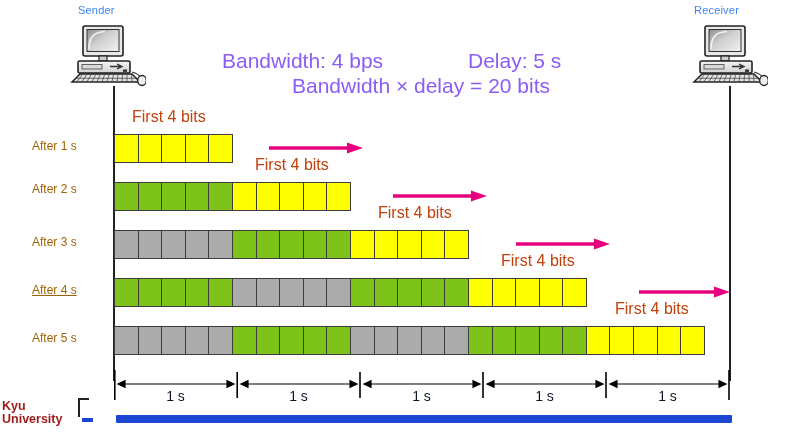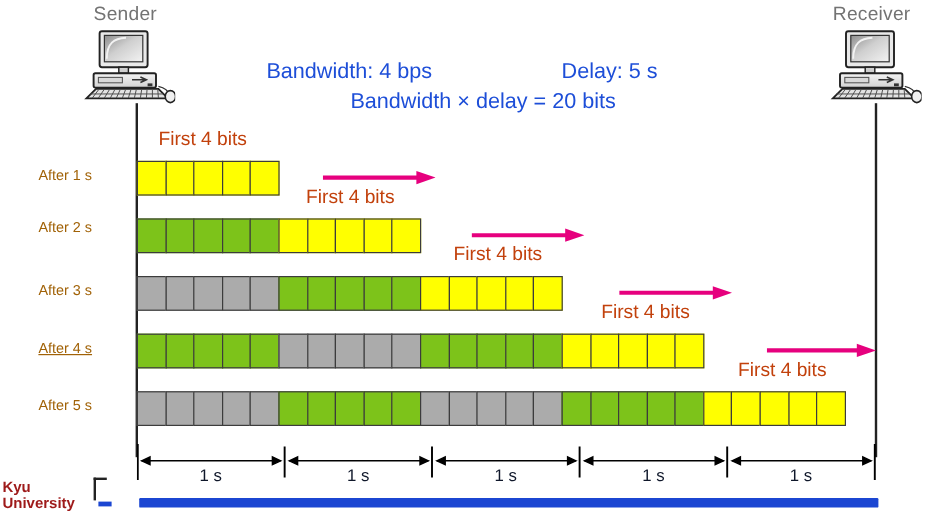--- a/index.html
+++ b/index.html
@@ -5,32 +5,32 @@
   html,body{margin:0;padding:0;background:#ffffff;}
   body{
     width:793px;height:432px;position:relative;overflow:hidden;
     font-family:"Liberation Sans","DejaVu Sans",sans-serif;
     color:#000;
   }
   .abs{position:absolute;}
 
   
   .endpoint-label{
-    font-size:16px;letter-spacing:.2px;white-space:nowrap;color:#737373;
+    font-size:11px;letter-spacing:.2px;white-space:nowrap;color:#3b82f6;
   }
 
   
   .computer{width:78px;height:62px;position:absolute;}
   .computer svg{display:block;}
 
   
   .vline{width:2px;background:#222;}
 
   
-  .formula{font-size:18px;white-space:nowrap;color:#1d4ed8;}
+  .formula{font-size:21px;white-space:nowrap;color:#8b5cf6;}
 
   
   .row-label{font-size:12px;white-space:nowrap;color:#a16207;}
 
   
   .strip{height:29px;display:flex;box-sizing:border-box;}
   .cell{
     width:24.6px;height:29px;box-sizing:border-box;
     border:1px solid #3c3c3c;margin-left:-1px;
   }

